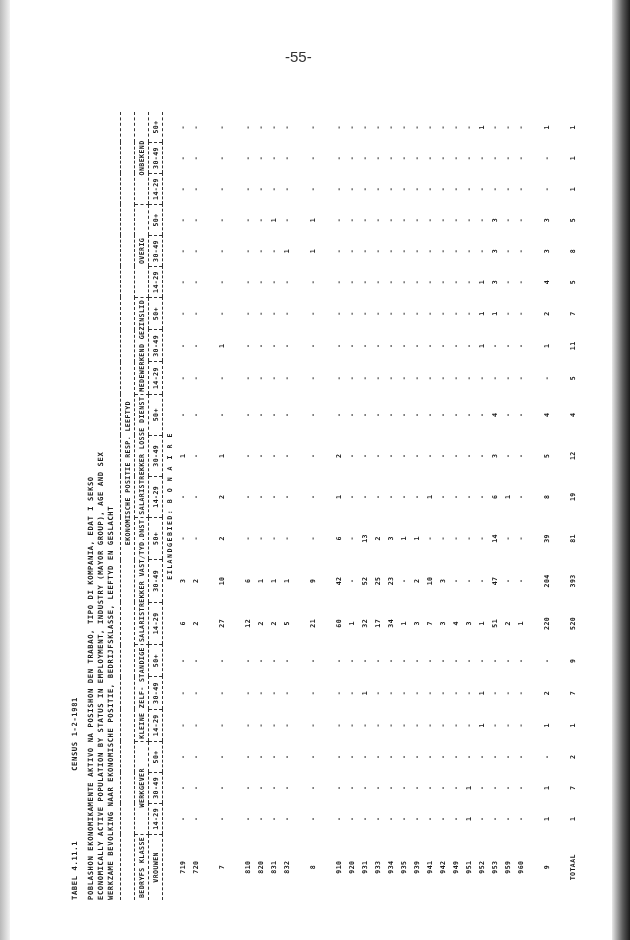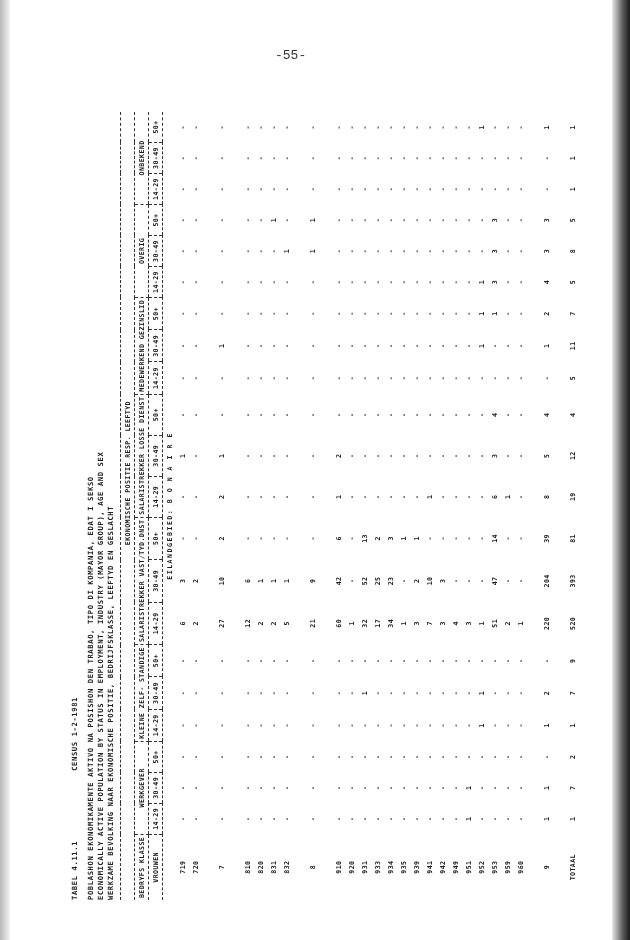--- a/index.html
+++ b/index.html
@@ -1,19 +1,19 @@
 <!DOCTYPE html>
 <html><head>
 <meta charset="utf-8">
 <style>
   html,body{margin:0;padding:0;}
   body{width:630px;height:940px;background:#ffffff;position:relative;overflow:hidden;font-family:"DejaVu Sans Mono","Liberation Mono",monospace;color:#1a1a1a;}
   .scan-edge-left{position:absolute;left:0;top:0;width:10px;height:940px;background:linear-gradient(to right,#b9b9b9,#f2f2f2);}
   .scan-edge-right{position:absolute;right:0;top:0;width:18px;height:940px;background:linear-gradient(to left,#1a1a1a,#5a5a5a 40%,#e8e8e8);}
-  .page-number{position:absolute;left:275px;top:48px;font-family:Liberation Mono, monospace;font-size:13px;color:#333;}
+  .page-number{position:absolute;left:285px;top:48px;font-family:Liberation Sans, sans-serif;font-size:15px;color:#333;}
   .rot{position:absolute;left:70px;top:900px;width:820px;height:460px;transform-origin:0 0;transform:rotate(-90deg);}
   .title-block{font-size:7.2px;line-height:10px;letter-spacing:0.6px;font-weight:bold;color:#222;}
   .title-block .row1{display:flex;gap:70px;margin-bottom:6px;}
   table.census{border-collapse:collapse;font-size:6.6px;font-weight:bold;letter-spacing:0.4px;margin-top:4px;}
   table.census td, table.census th{padding:0 2px;text-align:center;white-space:nowrap;height:13px;}
   .hdr-top th{border-top:1px dashed #333;border-bottom:1px dashed #333;height:14px;}
   .hdr-grp th{border-left:1px dashed #333;height:24px;vertical-align:middle;}
   .hdr-age th{border-left:1px dashed #333;border-top:1px dashed #333;border-bottom:1px dashed #333;height:14px;width:26px;}
   th.rowhead{text-align:left;border-left:none !important;width:56px;}
   .region td{text-align:left;height:22px;letter-spacing:1.5px;}

